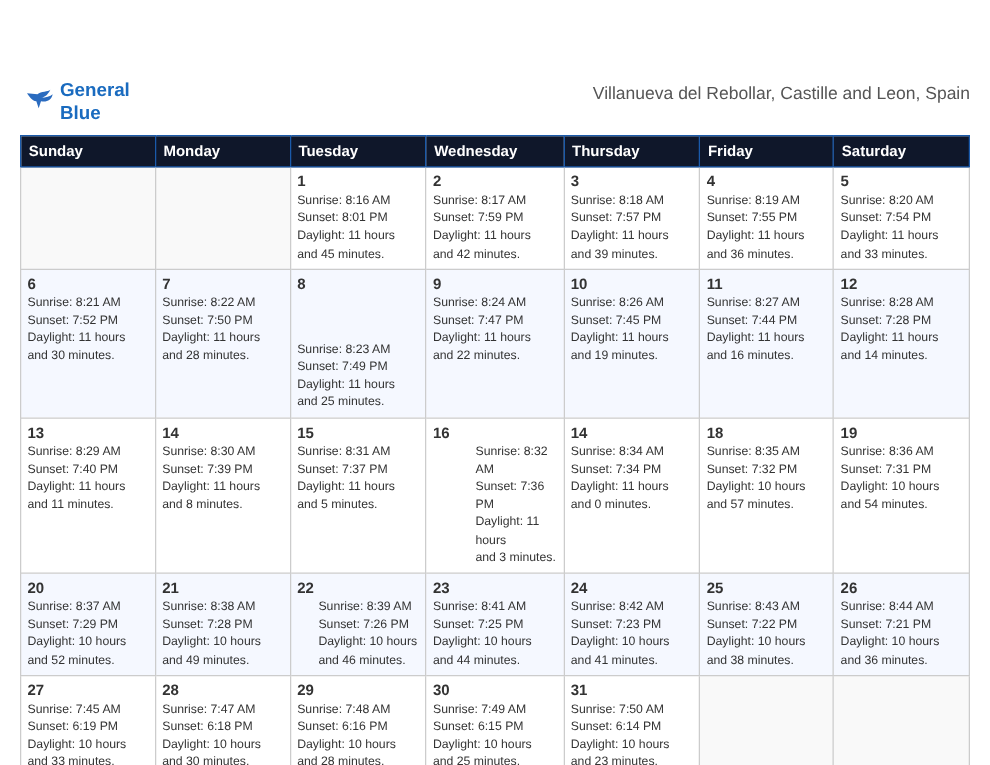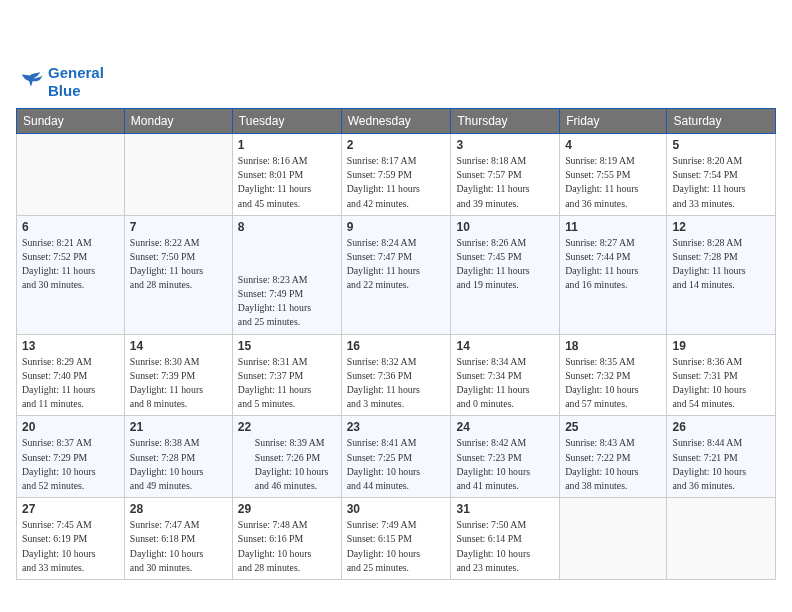--- a/index.html
+++ b/index.html
@@ -47,26 +47,26 @@
       font-size: 14px;
       color: #555;
       margin-top: 2px;
     }
     table {
       width: 100%;
       border-collapse: collapse;
       font-size: 10.5px;
     }
     thead tr th {
-      background: #737373;
+      background: #0f172a;
       color: #fff;
       text-align: left;
       padding: 5px 6px;
       font-size: 12px;
-      font-weight: normal;
+      font-weight: bold;
       border: 1px solid #1a5aaa;
     }
     tbody tr td {
       border: 1px solid #ccc;
       vertical-align: top;
       padding: 4px 5px;
       min-height: 70px;
       height: 80px;
       width: 113px;
       color: #333;
@@ -78,40 +78,40 @@
     .day-num {
       font-weight: bold;
       font-size: 12px;
       display: block;
       margin-bottom: 2px;
     }
     .day-info {
       font-size: 9.8px;
       color: #333;
       line-height: 1.45;
-      font-family: Liberation Serif, serif;
     }
     .empty-cell {
       background: #f9f9f9 !important;
     }
   </style>
 </head>
 <body>
 
 <div class="header">
   <div class="logo">
     <svg class="logo-bird" viewBox="0 0 30 30">
       <path d="M15 8 C18 5, 24 6, 26 4 C24 8, 22 10, 18 11 C22 11, 26 10, 28 8 C27 13, 23 15, 18 14 L16 20 L14 14 C10 13, 8 10, 6 7 Z" fill="#2a6bbf"></path>
     </svg>
     <div class="logo-text">
       <div><span>General</span></div>
       <div><span>Blue</span></div>
     </div>
   </div>
   <div class="title-block">
+    <div class="location">Villanueva del Rebollar, Castille and Leon, Spain</div>
   </div>
 </div>
 
 <table>
   <thead>
     <tr>
     <th>Sunday</th>
         <th>Monday</th>
         <th>Tuesday</th>
         <th>Wednesday</th>
@@ -228,21 +228,21 @@
         </td>
         <td>
           <span class="day-num">15</span>
           <div class="day-info" style="white-space: pre-line;">Sunrise: 8:31 AM
 Sunset: 7:37 PM
 Daylight: 11 hours
 and 5 minutes.</div>
         </td>
         <td>
           <span class="day-num">16</span>
-          <div class="day-info" style="white-space: pre-line;">Sunrise: 8:32 AM
+          <div class="day-info" style="white-space: pre-line; margin-left: 34px;">Sunrise: 8:32 AM
 Sunset: 7:36 PM
 Daylight: 11 hours
 and 3 minutes.</div>
         </td>
         <td>
           <span class="day-num">14</span>
           <div class="day-info" style="white-space: pre-line;">Sunrise: 8:34 AM
 Sunset: 7:34 PM
 Daylight: 11 hours
 and 0 minutes.</div>

